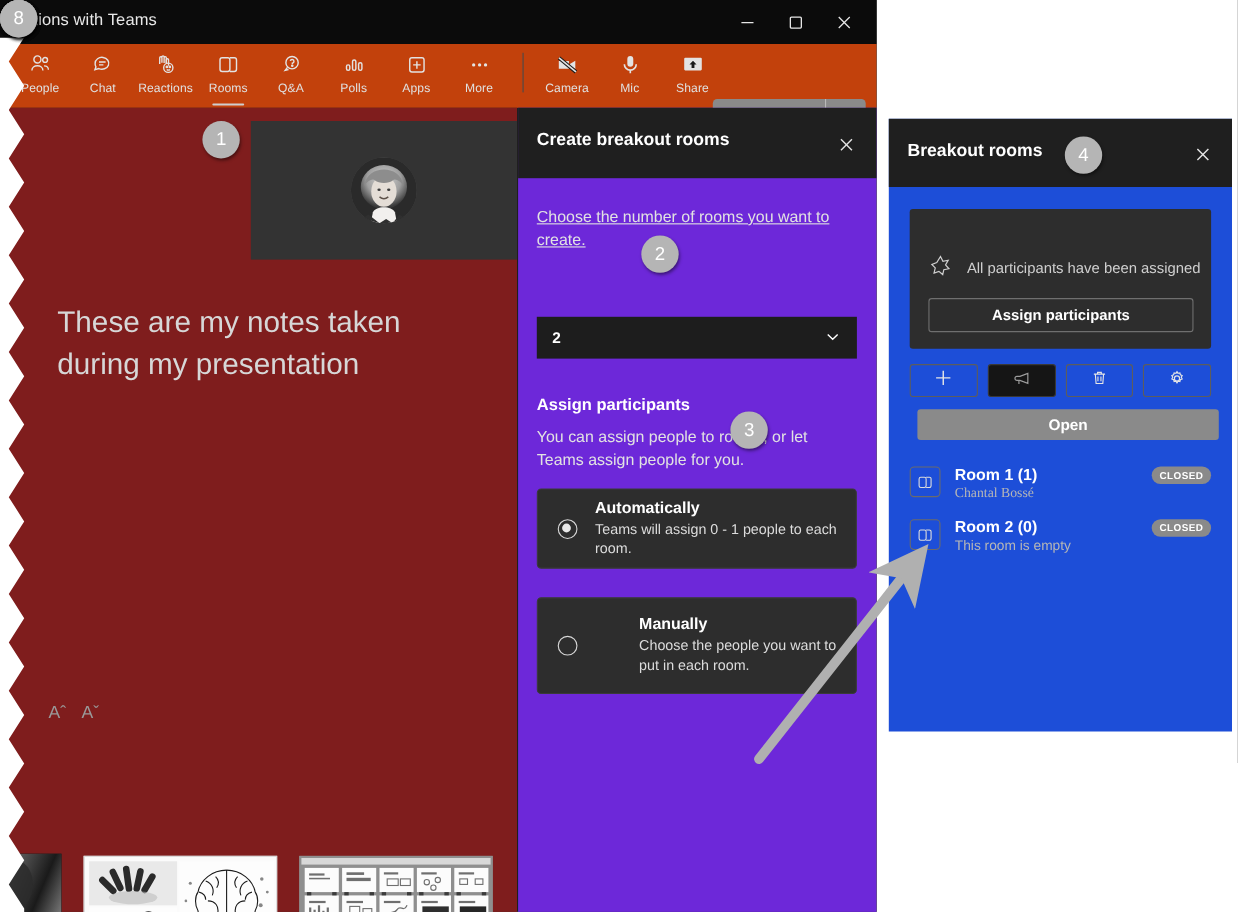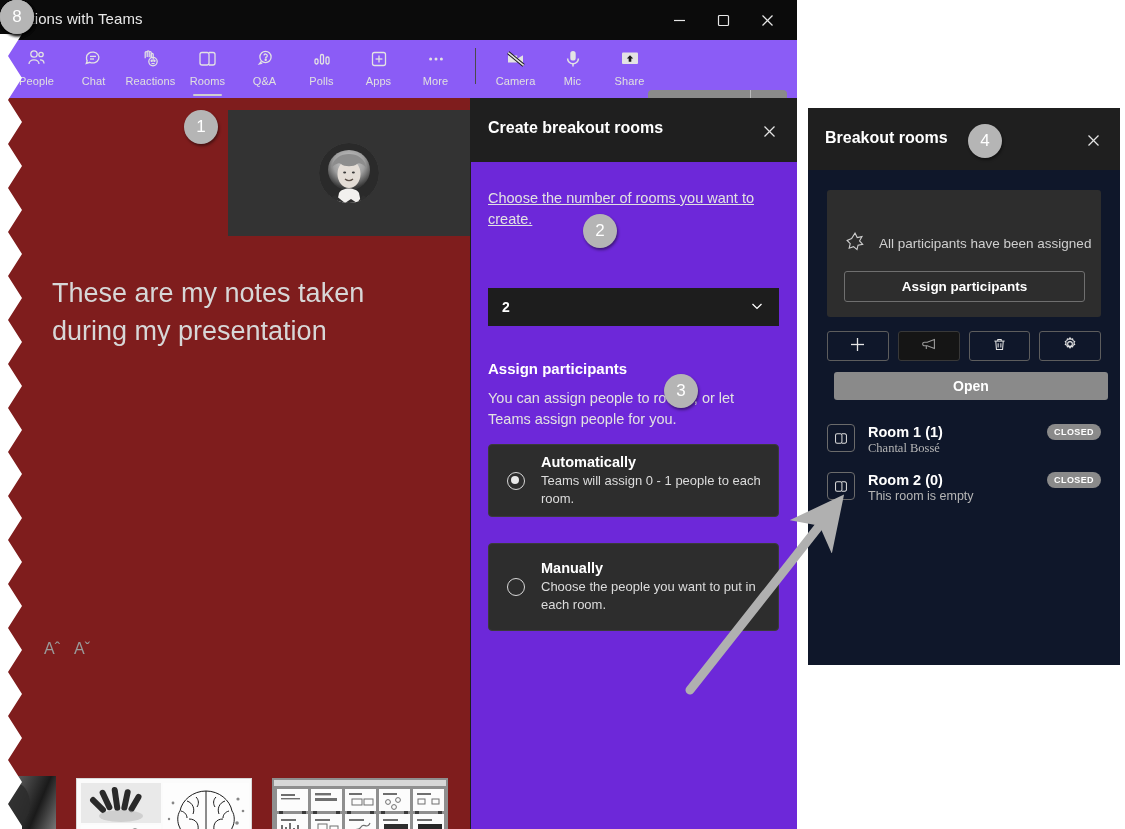--- a/index.html
+++ b/index.html
@@ -25,21 +25,21 @@
     position:absolute; left:22px; top:10px;
     color:#e8e8e8; font-size:15px; letter-spacing:.1px;
   }
   .win-ctrls { position:absolute; right:8px; top:0; height:40px; display:flex; align-items:center; }
   .win-btn { width:44px; height:38px; display:flex; align-items:center; justify-content:center; color:#e6e6e6; }
   .win-btn svg { display:block; }
 
   
   .toolbar {
     position:absolute; left:0; top:40px; width:797px; height:58px;
-    background:#8b5cf6;
+    background:#c2410c;
   }
   .tb-items { position:absolute; left:0; top:0; height:58px; display:flex; align-items:flex-start; }
   .tb-item {
     width:57px; height:58px; display:flex; flex-direction:column; align-items:center;
     justify-content:flex-start; padding-top:6px; color:#e3e3e3; position:relative;
   }
   .tb-item .ico { height:26px; display:flex; align-items:center; justify-content:center; }
   .tb-item .lbl { font-size:11px; margin-top:3px; color:#e0e0e0; letter-spacing:.1px; }
   .tb-item.active .underline {
     position:absolute; bottom:2px; left:14px; width:29px; height:2px; background:#cfcfcf; border-radius:1px;
@@ -105,21 +105,21 @@
   }
   .radio { width:18px; height:18px; border-radius:50%; border:1.6px solid #d8d8d8; margin:0 16px 0 6px; flex:0 0 auto; position:relative; }
   .radio.on::after { content:""; position:absolute; left:3.4px; top:3.4px; width:8px; height:8px; border-radius:50%; background:#e8e8e8; }
   .opt-txt { color:#ffffff; }
   .opt-title { font-size:14.5px; font-weight:bold; margin-bottom:2px; }
   .opt-desc { font-size:13px; color:#dcdcdc; line-height:1.38; }
 
   
   .brp {
     position:absolute; left:808px; top:108px; width:312px; height:557px;
-    background:#0f172a;
+    background:#1d4ed8;
   }
   .brp-head { position:absolute; left:0; top:0; width:312px; height:62px; background:#1f1f1f; }
   .brp-title { position:absolute; left:17px; top:21px; color:#fff; font-size:16px; font-weight:bold; }
   .brp-close { position:absolute; right:13px; top:18px; width:28px; height:28px; display:flex; align-items:center; justify-content:center; color:#e4e4e4; }
   .assign-card {
     position:absolute; left:19px; top:82px; width:274px; height:127px;
     background:#2d2d2d; border-radius:3px;
   }
   .assign-row { position:absolute; left:17px; top:40px; display:flex; align-items:center; gap:13px; }
   .assign-msg { color:#cfcfcf; font-size:13.5px; }
@@ -587,21 +587,21 @@
         <div class="cbr-label" style="top:226px;">You can assign people to rooms, or let Teams assign people for you.</div>
 
         <div class="opt-card" style="top:282px; height:73px;">
           <span class="radio on"></span>
           <span class="opt-txt">
             <span class="opt-title" style="display:block;">Automatically</span>
             <span class="opt-desc" style="display:block;">Teams will assign 0 - 1 people to each room.</span>
           </span>
         </div>
 
-        <div class="opt-card" style="top:381px; height:88px;">
+        <div class="opt-card" style="top:381px; height:88px;gap:40px;">
           <span class="radio"></span>
           <span class="opt-txt">
             <span class="opt-title" style="display:block;">Manually</span>
             <span class="opt-desc" style="display:block;">Choose the people you want to put in each room.</span>
           </span>
         </div>
       </div>
 
     </div>
 

